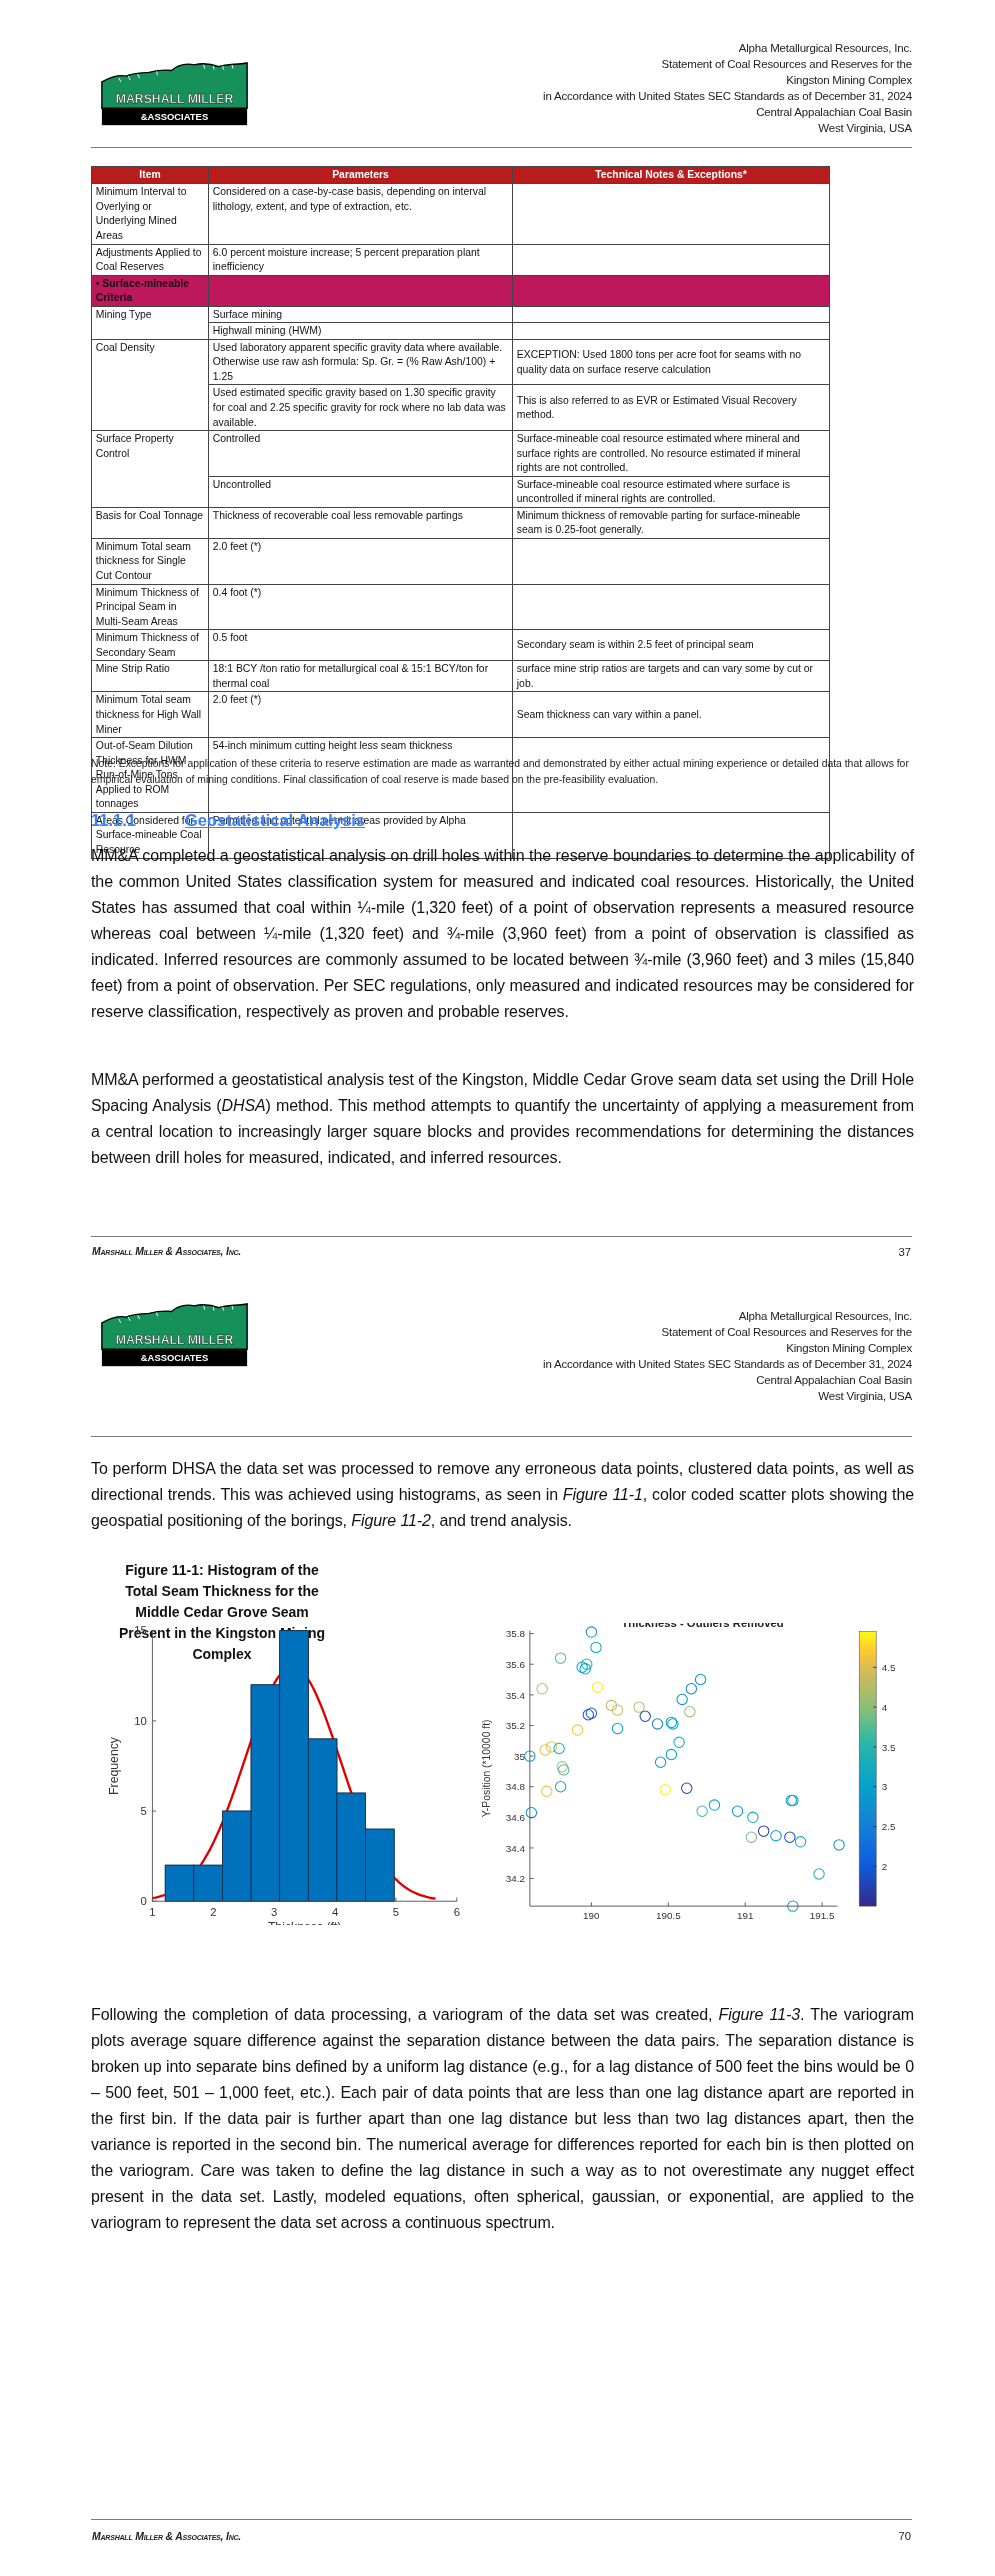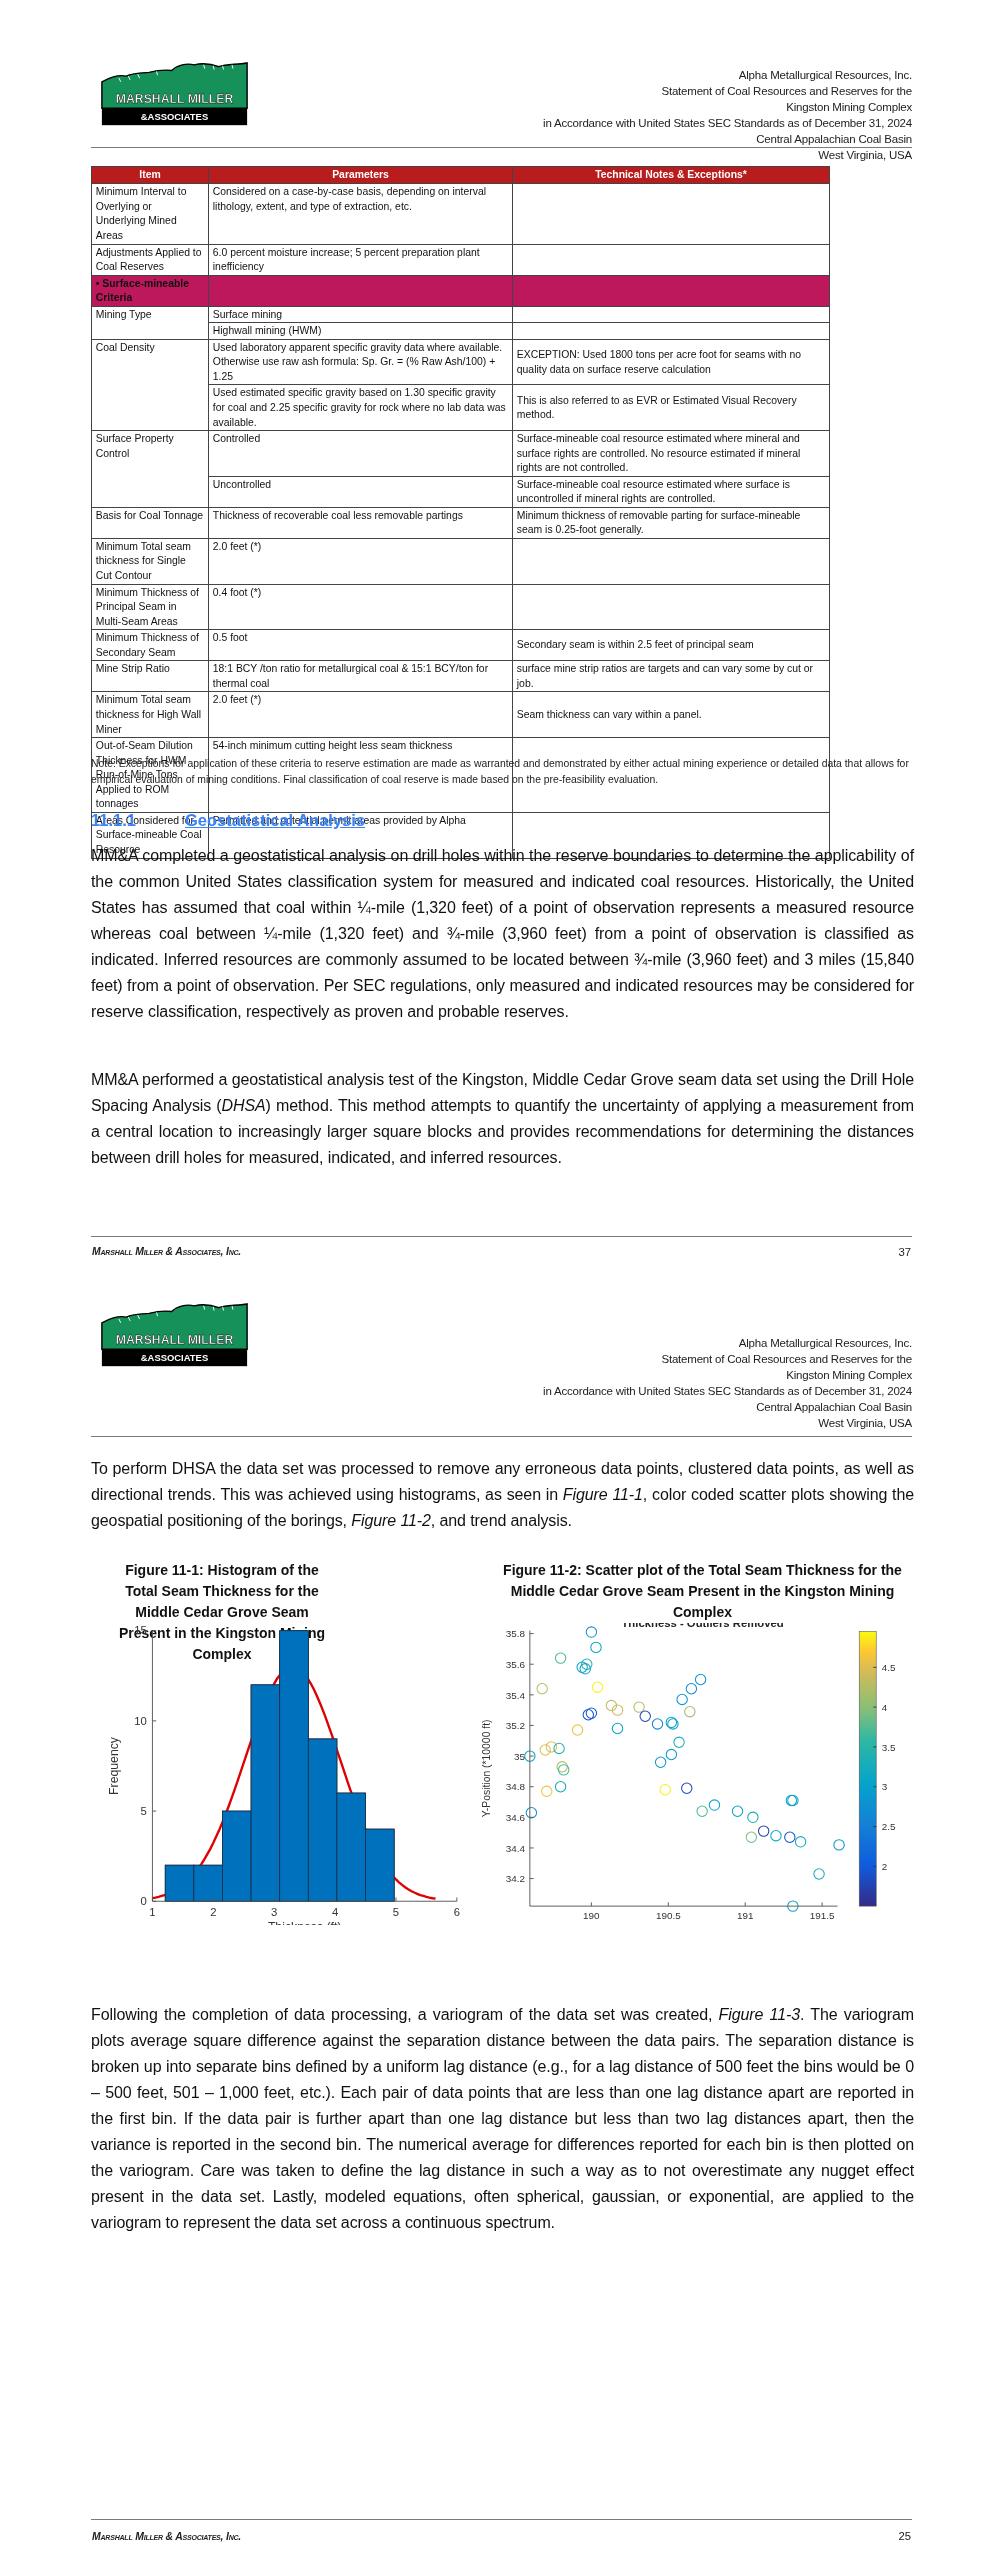--- a/index.html
+++ b/index.html
@@ -2,21 +2,21 @@
 <html style="font-size:15px"><head>
 <meta charset="utf-8">
 <style>
   html, body { margin: 0; padding: 0; background: #fff; }
   body { width: 995px; height: 2576px; position: relative; font-family: "Liberation Sans", sans-serif; color: #111; overflow: hidden; }
   .page { position: absolute; left: 0; width: 995px; }
   .page1 { top: 0; height: 1302px; }
   .page2 { top: 1302px; height: 1274px; }
   .hdr { position: absolute; left: 91px; width: 821px; }
   .logo { position: absolute; left: 9.4px; width: 149px; height: 68px; }
-  .hdr-text { position: absolute; right: 0; top: 0; text-align: right; font-size: 11.5px; line-height: 16px; color: #222; font-family: "Liberation Sans Narrow", "Liberation Sans", sans-serif; letter-spacing: -0.2px; margin-top: 27px; }
+  .hdr-text { position: absolute; right: 0; top: 0; text-align: right; font-size: 11.5px; line-height: 16px; color: #222; font-family: "Liberation Sans Narrow", "Liberation Sans", sans-serif; letter-spacing: -0.2px; }
   .rule { position: absolute; left: 91px; width: 821px; height: 0; border-top: 1.9px solid #7a7a7a; }
   .footer-left { position: absolute; left: 92px; font-style: italic; font-weight: bold; font-size: 10.4px; letter-spacing: -0.2px; color: #222; font-variant: small-caps; }
   .footer-right { position: absolute; right: 84px; font-size: 11.3px; color: #222; }
 
   table.crit { position: absolute; left: 91px; top: 166px; width: 821px; border-collapse: collapse; font-size: 10.4px; line-height: 14.6px; table-layout: fixed; }
   table.crit th { background: #b91c1c; color: #fff; font-weight: bold; text-align: center; padding: 0.9px 3.8px; border: 0.9px solid #444; height: 13.2px; }
   table.crit td { border-left: 0.9px solid #444; border-right: 0.9px solid #444; border-top: 0.9px solid #444; border-bottom: 0.9px solid #444; padding: 0.9px 3.8px 0 3.8px; vertical-align: top; }
   table.crit td.dotted-top { border-top: 0.9px dotted #666; }
   table.crit td.mid { vertical-align: middle; }
   table.crit tr.section td { background: #be185d; font-weight: bold; }
@@ -187,21 +187,20 @@
       <div>in Accordance with United States SEC Standards as of December 31, 2024</div>
       <div>Central Appalachian Coal Basin</div>
       <div>West Virginia, USA</div>
     </div>
   </div>
   <div class="rule" style="top:134px;"></div>
 
   <div class="para" style="top:154px;"><span>To perform DHSA the data set was processed to remove any erroneous data points, clustered data points, as well as directional trends.  This was achieved using histograms, as seen in </span><i>Figure 11-1</i><span>, color coded scatter plots showing the geospatial positioning of the borings, </span><i>Figure 11-2</i><span>, and trend analysis.</span></div>
 
   <div class="fig-cap" style="left:118px; top:258px; width:208px;">Figure 11-1: Histogram of the Total Seam Thickness for the Middle Cedar Grove Seam Present in the Kingston Mining Complex</div>
-  <div class="fig-cap" style="left:495px; top:258px; width:415px;">Figure 11-2: Scatter plot of the Total Seam Thickness for the Middle Cedar Grove Seam Present in the Kingston Mining Complex</div>
 
   <svg style="position:absolute; left:94px; top:321px;" width="377" height="302" viewBox="0 0 400 320">
     <g id="hist">
         <rect x="75.566" y="256.73333333333335" width="30.361999999999995" height="38.26666666666665" fill="#0072bd" stroke="#1a2a40" stroke-width="0.8"></rect>
         <rect x="105.928" y="256.73333333333335" width="30.361999999999995" height="38.26666666666665" fill="#0072bd" stroke="#1a2a40" stroke-width="0.8"></rect>
         <rect x="136.29" y="199.33333333333334" width="30.361999999999995" height="95.66666666666666" fill="#0072bd" stroke="#1a2a40" stroke-width="0.8"></rect>
         <rect x="166.652" y="65.39999999999998" width="30.361999999999995" height="229.60000000000002" fill="#0072bd" stroke="#1a2a40" stroke-width="0.8"></rect>
         <rect x="197.01399999999998" y="8" width="30.362000000000023" height="287" fill="#0072bd" stroke="#1a2a40" stroke-width="0.8"></rect>
         <rect x="227.376" y="122.80000000000001" width="30.36200000000005" height="172.2" fill="#0072bd" stroke="#1a2a40" stroke-width="0.8"></rect>
         <rect x="257.73800000000006" y="180.2" width="30.361999999999966" height="114.80000000000001" fill="#0072bd" stroke="#1a2a40" stroke-width="0.8"></rect>
@@ -352,15 +351,15 @@
         <text x="429" y="93.13043478260869" font-size="10.5" fill="#333">4</text>
         <line x1="420" y1="46.95652173913044" x2="423" y2="46.95652173913044" stroke="#333"></line>
         <text x="429" y="50.95652173913044" font-size="10.5" fill="#333">4.5</text>
       </g>
   </svg>
 
   <div class="para" style="top:700px;"><span>Following the completion of data processing, a variogram of the data set was created, </span><i>Figure 11-3</i><span>.  The variogram plots average square difference against the separation distance between the data pairs.  The separation distance is broken up into separate bins defined by a uniform lag distance (e.g., for a lag distance of 500 feet the bins would be 0 – 500 feet, 501 – 1,000 feet, etc.).  Each pair of data points that are less than one lag distance apart are reported in the first bin.  If the data pair is further apart than one lag distance but less than two lag distances apart, then the variance is reported in the second bin.  The numerical average for differences reported for each bin is then plotted on the variogram.  Care was taken to define the lag distance in such a way as to not overestimate any nugget effect present in the data set.  Lastly, modeled equations, often spherical, gaussian, or exponential, are applied to the variogram to represent the data set across a continuous spectrum.</span></div>
 
   <div class="rule" style="top:1217px; border-top-width:1.4px;"></div>
   <div class="footer-left" style="top:1229px;">Marshall Miller &amp; Associates, Inc.</div>
-  <div class="footer-right" style="top:1228px;">25</div>
+  <div class="footer-right" style="top:1228px;">70</div>
 </div>
 
 
 </body></html>

